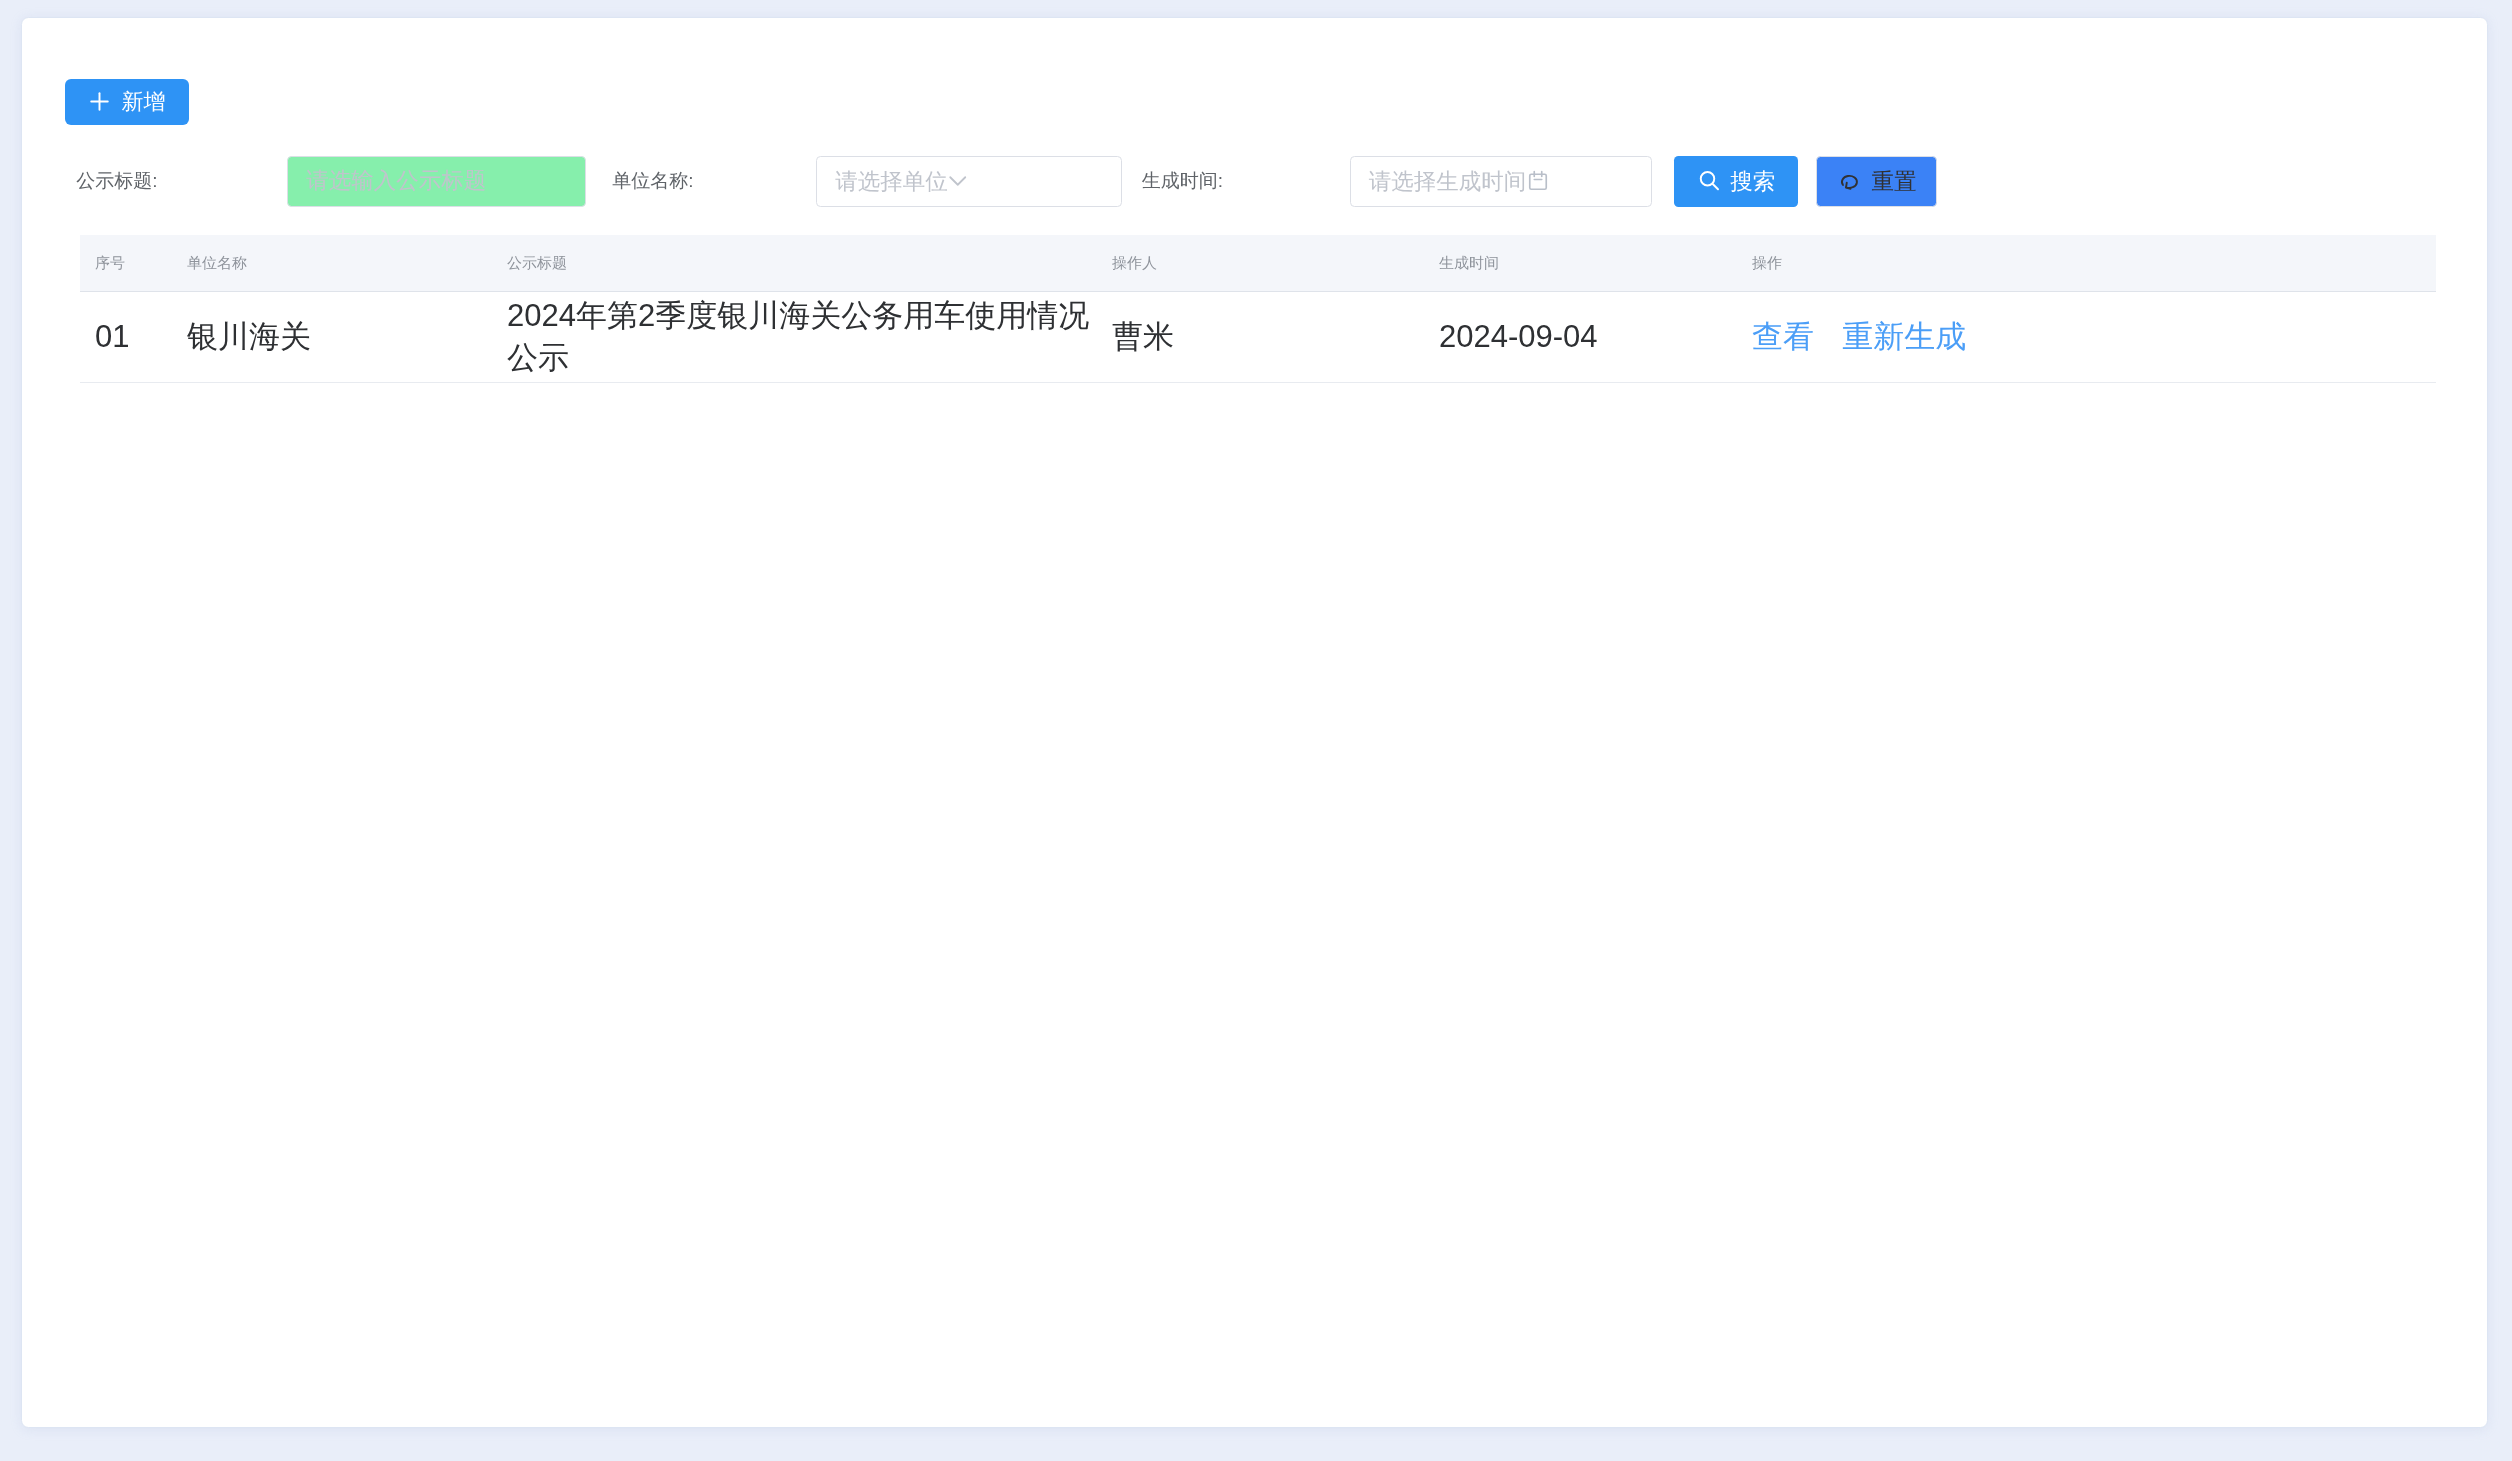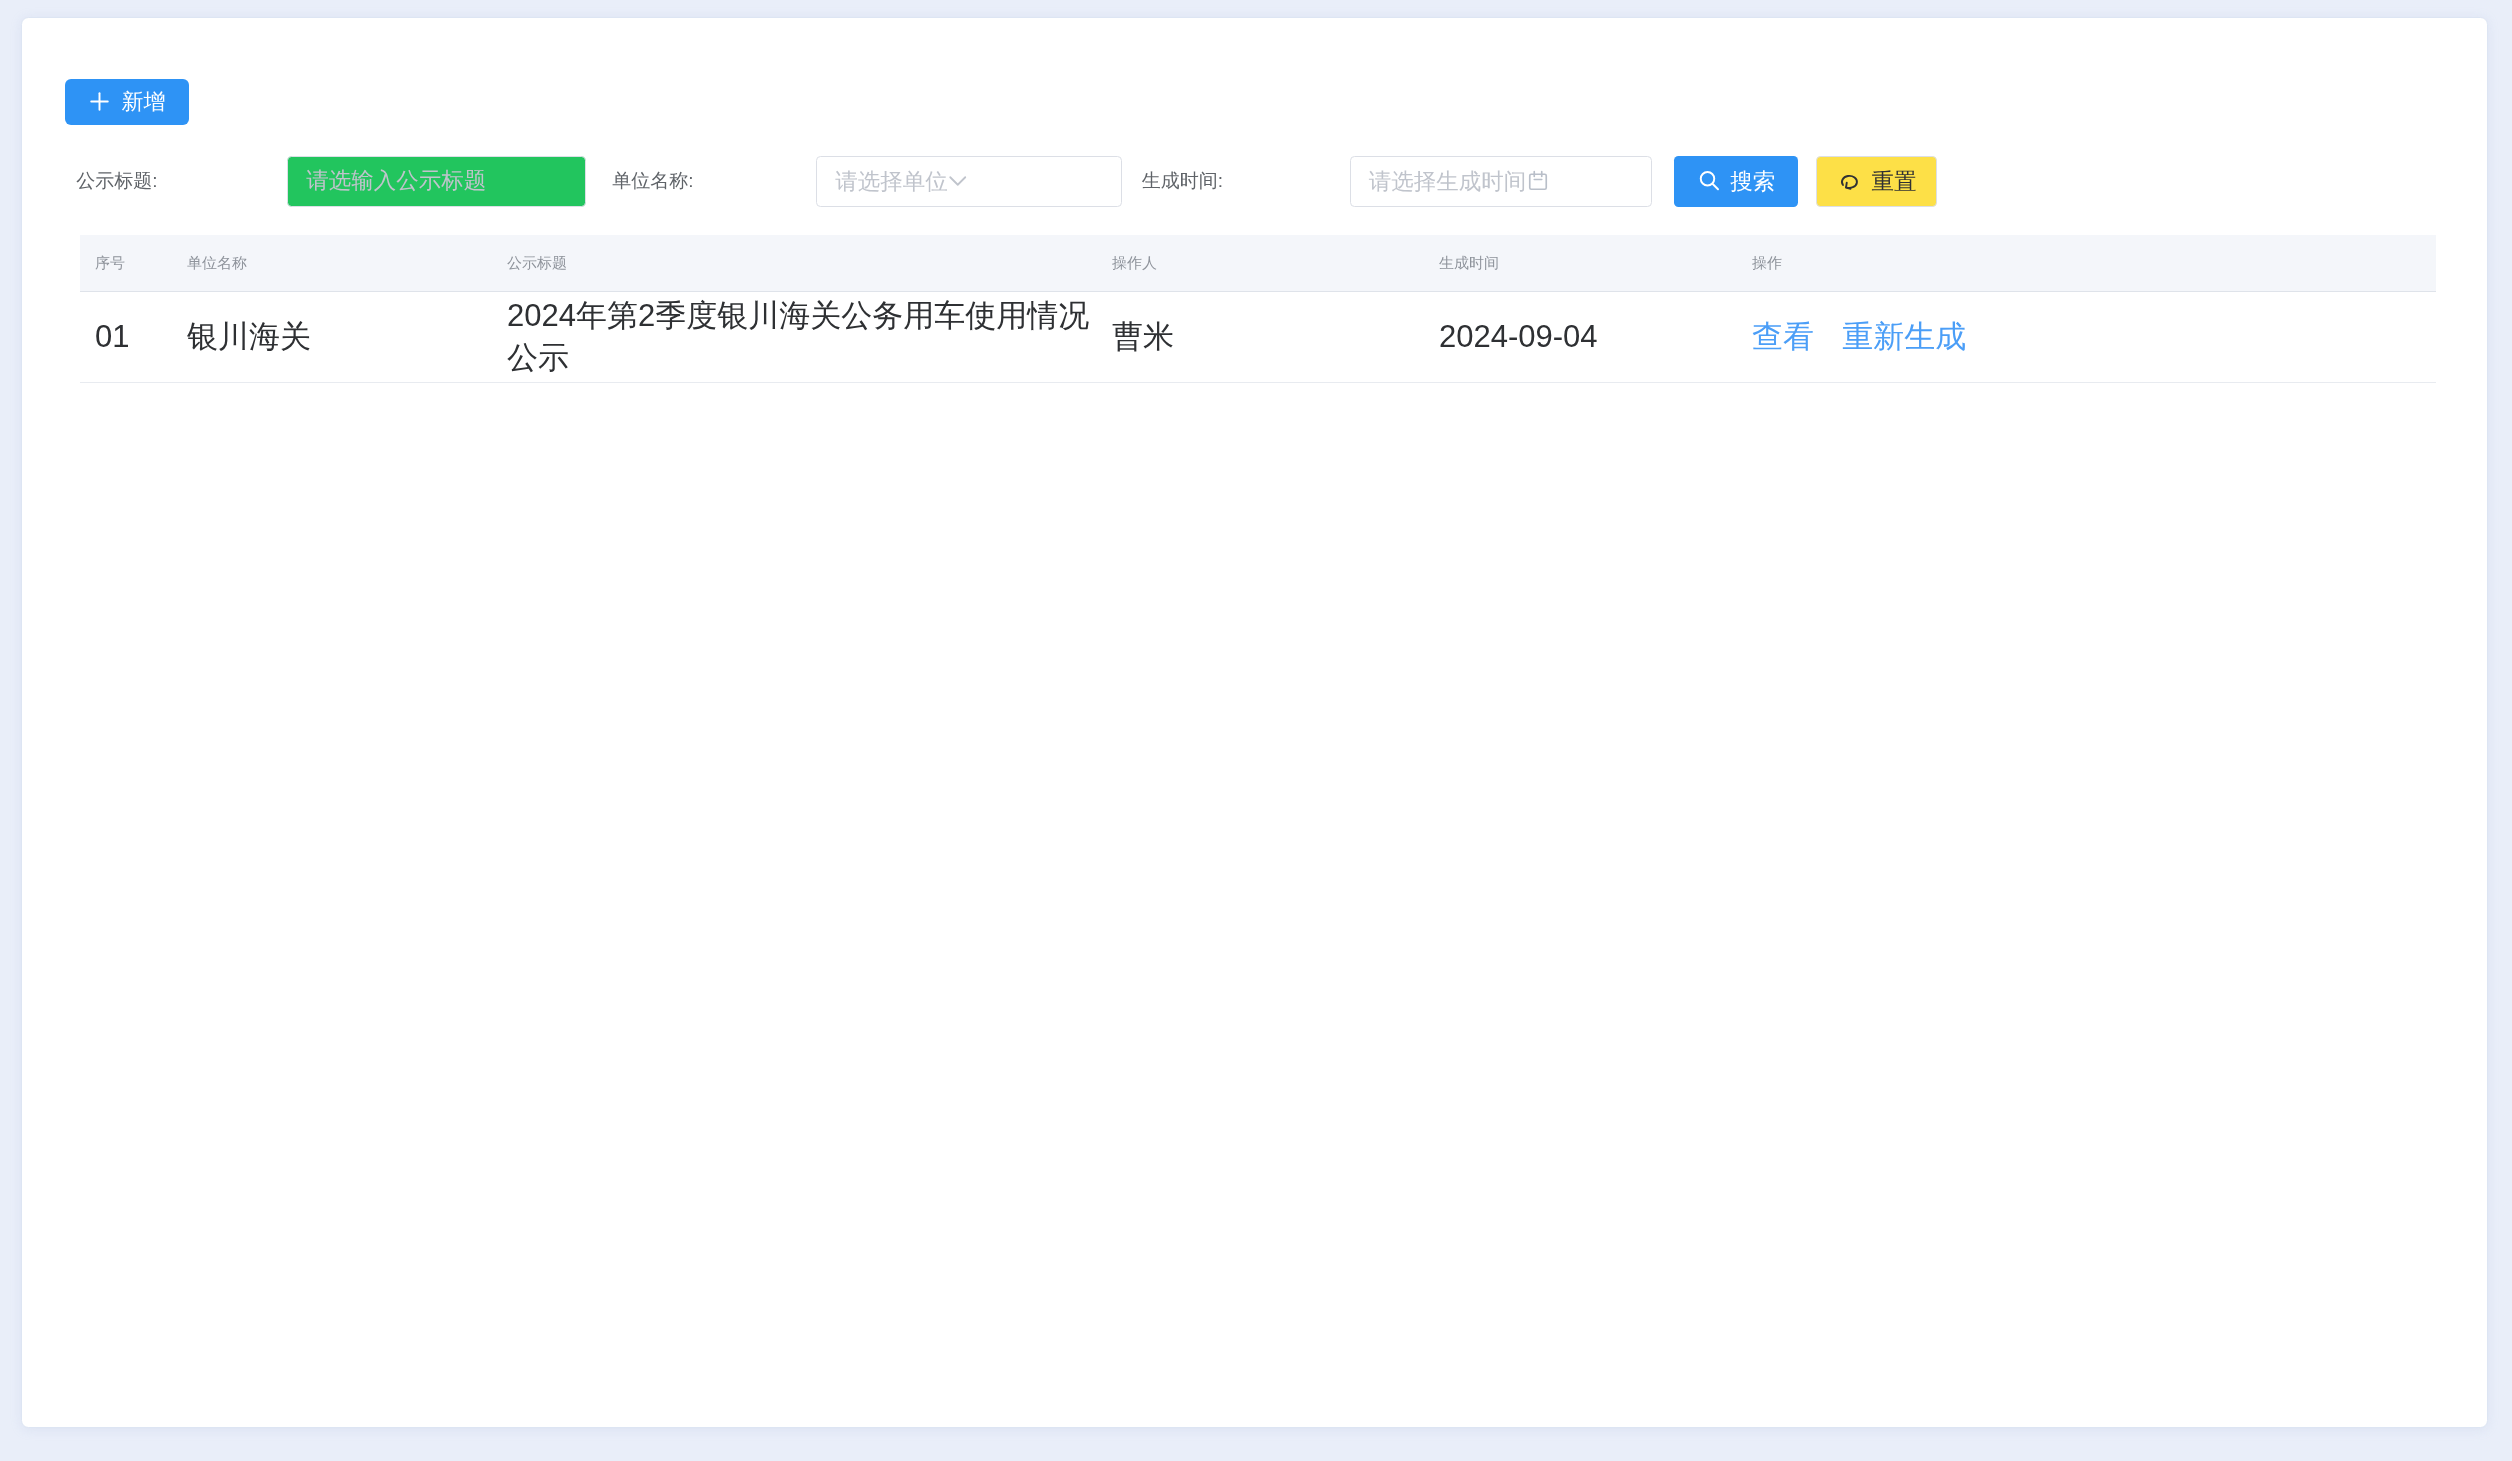--- a/index.html
+++ b/index.html
@@ -56,21 +56,21 @@
   .gap-2 { margin-left: 26px; }
   .gap-3 { margin-left: 19.5px; }
   .text-input {
     width: 299px; height: 51px;
     border: 0.7px solid var(--border-input);
     border-radius: 4.5px;
     padding: 0 18px;
     font-size: 22.5px; color: var(--text-dark);
     font-family: inherit;
     outline: none;
-    background: #22c55e;
+    background: #86efac;
   }
   .text-input::placeholder { color: var(--placeholder); }
   .pick-box {
     height: 51px;
     border: 0.7px solid var(--border-input);
     border-radius: 4.5px;
     background: #fff;
     display: flex; align-items: center; justify-content: flex-start;
     padding: 0 16.5px 0 18px;
     font-size: 22.5px;
@@ -86,21 +86,21 @@
     gap: 9px;
     font-size: 22.5px; font-family: inherit;
     cursor: pointer;
   }
   .search-btn {
     width: 124px; margin-left: 22.5px;
     background: var(--primary); color: #fff; border: none;
   }
   .reset-btn {
     width: 121px; margin-left: 18px;
-    background: #fde047; color: #303133;
+    background: #3b82f6; color: #303133;
     border: 0.7px solid var(--border-input);
   }
   
   table.list {
     margin-top: 28.4px; margin-left: 15px;
     width: 2356px;
     border-collapse: collapse;
     table-layout: fixed;
   }
   table.list th {

